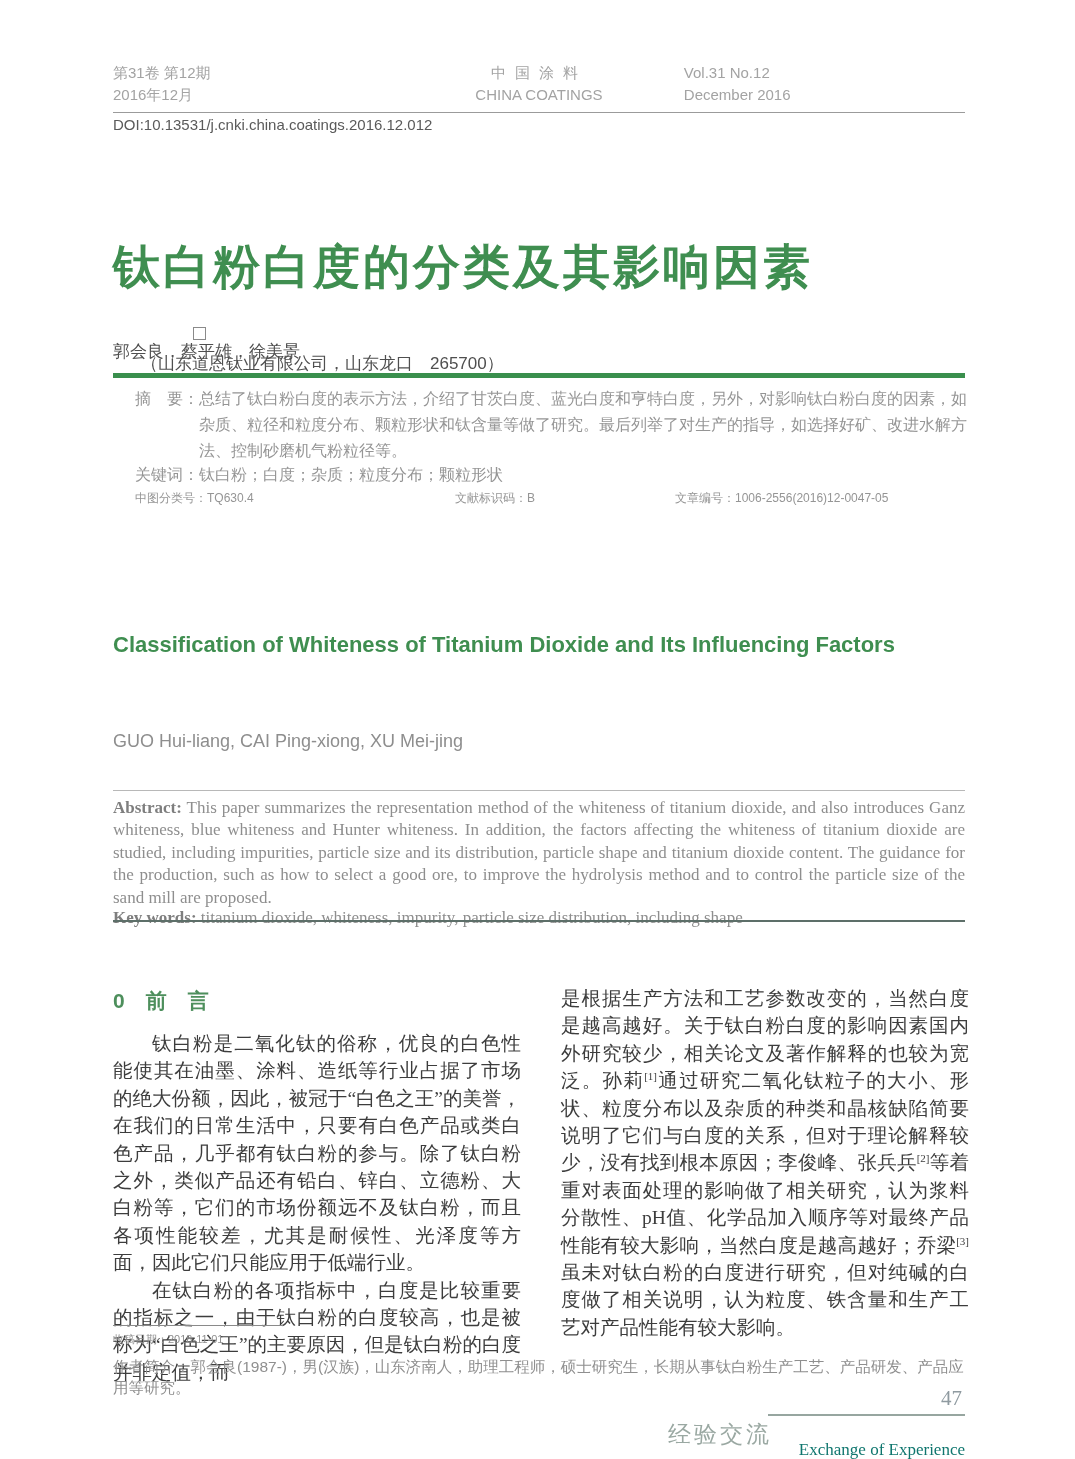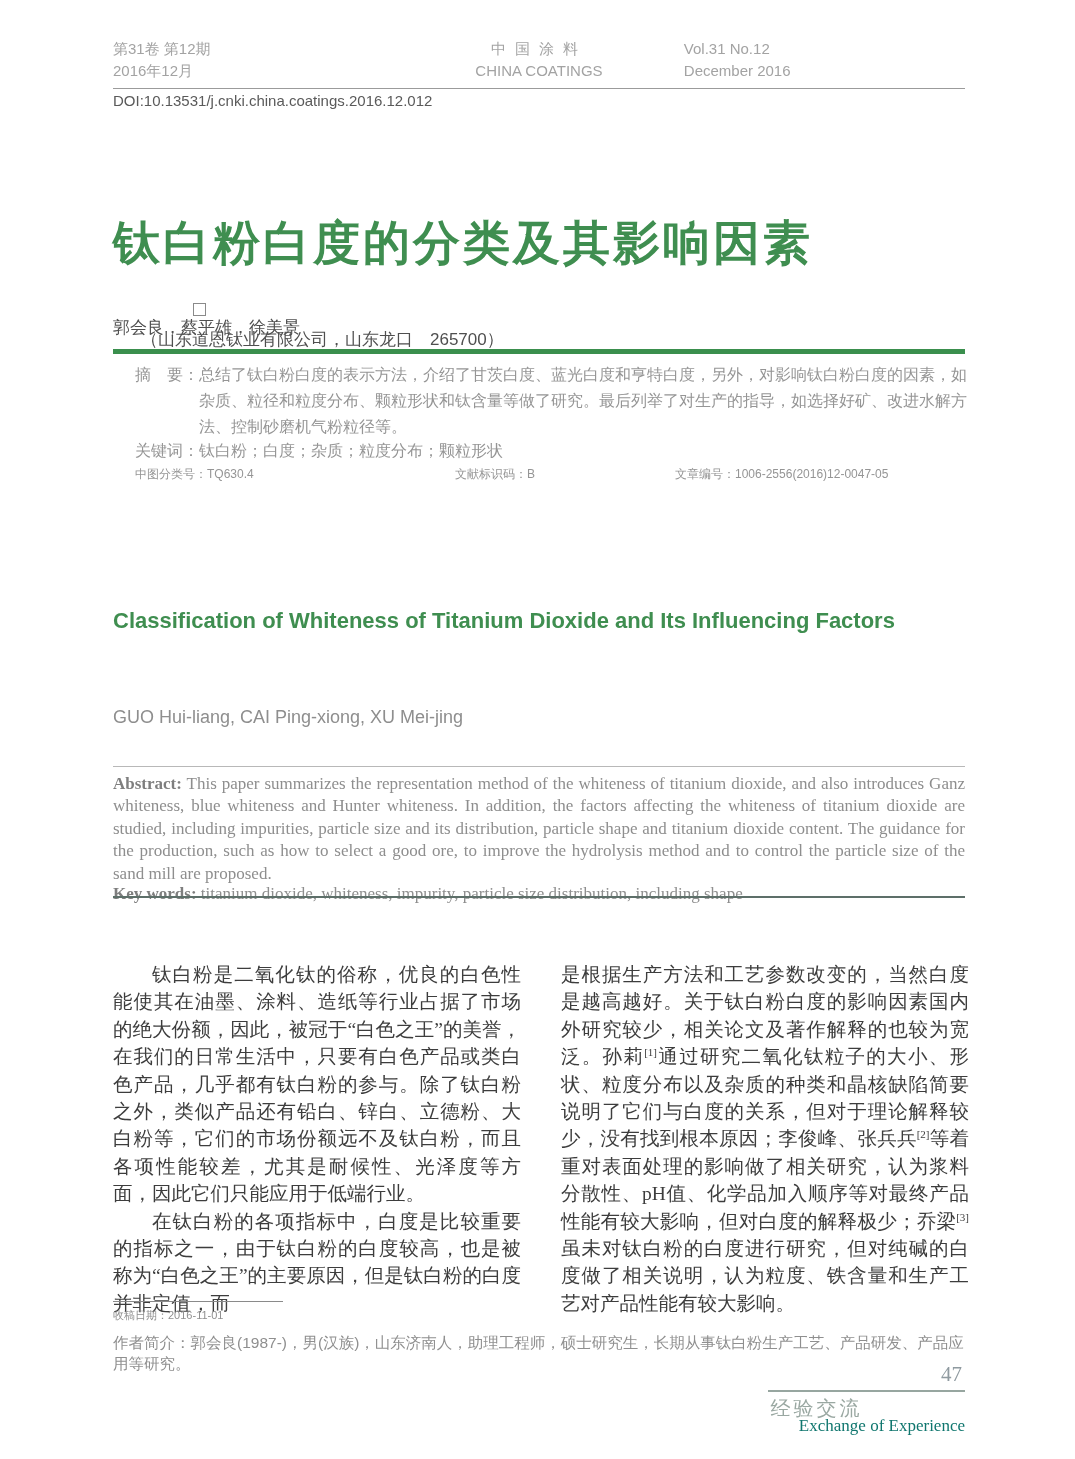--- a/index.html
+++ b/index.html
@@ -4,21 +4,21 @@
 <style>
   * { margin:0; padding:0; box-sizing:border-box; }
   html,body { background:#e8e8e8; }
   .page {
     position:relative;
     width:1075px; height:1459px;
     background:#ffffff;
     overflow:hidden;
     font-family:"Liberation Sans","DejaVu Sans",sans-serif;
   }
-  .abs { position:absolute; }
+  .abs { position:absolute;margin-top:24px; }
   
   .header-row {
     left:113px; top:38px; width:852px;
     display:flex; justify-content:space-between;
     color:#a3a3a3; font-size:15px; line-height:22px;
     padding-bottom:6px;
     border-bottom:1px solid #9b9b9b;
   }
   .header-col-left  { text-align:left;  width:33%; }
   .header-col-mid   { text-align:center; width:34%; }
@@ -100,22 +100,22 @@
   .bio-line { left:113px; top:1333px; width:860px; font-size:15.5px; color:#8f8f8f; }
   
   .page-number {
     left:768px; top:1362px; width:197px; text-align:right;
     font-size:21px; color:#8f9aa0;
     font-family:"Liberation Serif","DejaVu Serif",serif;
     padding-right:3px;
   }
   .pn-rule { left:768px; top:1390px; width:197px; border-top:2px solid #97a6a0; }
   .column-cn {
-    left:668px; top:1395px; width:297px; text-align:center;
-    font-size:20px; letter-spacing:3px; color:#9aa8a2;
+    left:668px; top:1395px; width:297px; text-align:left;
+    font-size:23px; letter-spacing:3px; color:#9aa8a2;
   }
   .column-en {
     left:668px; top:1416px; width:297px; text-align:right;
     font-size:17px; color:#0f766e;
     font-family:"Liberation Serif","DejaVu Serif",serif;
   }
 </style>
 </head>
 <body>
 
@@ -164,25 +164,26 @@
   <div class="abs rule-light"></div>
 
   <div class="abs abstract-en"><b>Abstract:</b><span> This paper summarizes the representation method of the whiteness of titanium dioxide, and also introduces Ganz whiteness, blue whiteness and Hunter whiteness. In addition, the factors affecting the whiteness of titanium dioxide are studied, including impurities, particle size and its distribution, particle shape and titanium dioxide content. The guidance for the production, such as how to select a good ore, to improve the hydrolysis method and to control the particle size of the sand mill are proposed.</span></div>
 
   <div class="abs keywords-en"><b>Key words:</b><span> titanium dioxide, whiteness, impurity, particle size distribution, including shape</span></div>
 
   <div class="abs rule-dark"></div>
 
   <div class="abs body-section">
     <div class="col col-left body-text">
+      <div class="section-heading">0　前　言</div>
       <p>钛白粉是二氧化钛的俗称，优良的白色性能使其在油墨、涂料、造纸等行业占据了市场的绝大份额，因此，被冠于“白色之王”的美誉，在我们的日常生活中，只要有白色产品或类白色产品，几乎都有钛白粉的参与。除了钛白粉之外，类似产品还有铅白、锌白、立德粉、大白粉等，它们的市场份额远不及钛白粉，而且各项性能较差，尤其是耐候性、光泽度等方面，因此它们只能应用于低端行业。</p>
       <p>在钛白粉的各项指标中，白度是比较重要的指标之一，由于钛白粉的白度较高，也是被称为“白色之王”的主要原因，但是钛白粉的白度并非定值，而</p>
     </div>
     <div class="col body-text">
-      <p class="no-indent"><span>是根据生产方法和工艺参数改变的，当然白度是越高越好。关于钛白粉白度的影响因素国内外研究较少，相关论文及著作解释的也较为宽泛。孙莉</span><sup>[1]</sup><span>通过研究二氧化钛粒子的大小、形状、粒度分布以及杂质的种类和晶核缺陷简要说明了它们与白度的关系，但对于理论解释较少，没有找到根本原因；李俊峰、张兵兵</span><sup>[2]</sup><span>等着重对表面处理的影响做了相关研究，认为浆料分散性、pH值、化学品加入顺序等对最终产品性能有较大影响，但对白度的解释极少；乔梁</span><sup>[3]</sup><span>虽未对钛白粉的白度进行研究，但对纯碱的白度做了相关说明，认为粒度、铁含量和生产工艺对产品性能有较大影响。</span></p>
+      <p class="no-indent"><span>是根据生产方法和工艺参数改变的，当然白度是越高越好。关于钛白粉白度的影响因素国内外研究较少，相关论文及著作解释的也较为宽泛。孙莉</span><sup>[1]</sup><span>通过研究二氧化钛粒子的大小、形状、粒度分布以及杂质的种类和晶核缺陷简要说明了它们与白度的关系，但对于理论解释较少，没有找到根本原因；李俊峰、张兵兵</span><sup>[2]</sup><span>等着重对表面处理的影响做了相关研究，认为浆料分散性、pH值、化学品加入顺序等对最终产品性能有较大影响，当然白度是越高越好；乔梁</span><sup>[3]</sup><span>虽未对钛白粉的白度进行研究，但对纯碱的白度做了相关说明，认为粒度、铁含量和生产工艺对产品性能有较大影响。</span></p>
     </div>
   </div>
 
   <div class="abs footer-rule"></div>
   <div class="abs received-line">收稿日期：2016-11-01</div>
   <div class="abs bio-line">作者简介：郭会良(1987-)，男(汉族)，山东济南人，助理工程师，硕士研究生，长期从事钛白粉生产工艺、产品研发、产品应用等研究。</div>
 
   <div class="abs page-number">47</div>
   <div class="abs pn-rule"></div>
   <div class="abs column-cn">经验交流</div>

